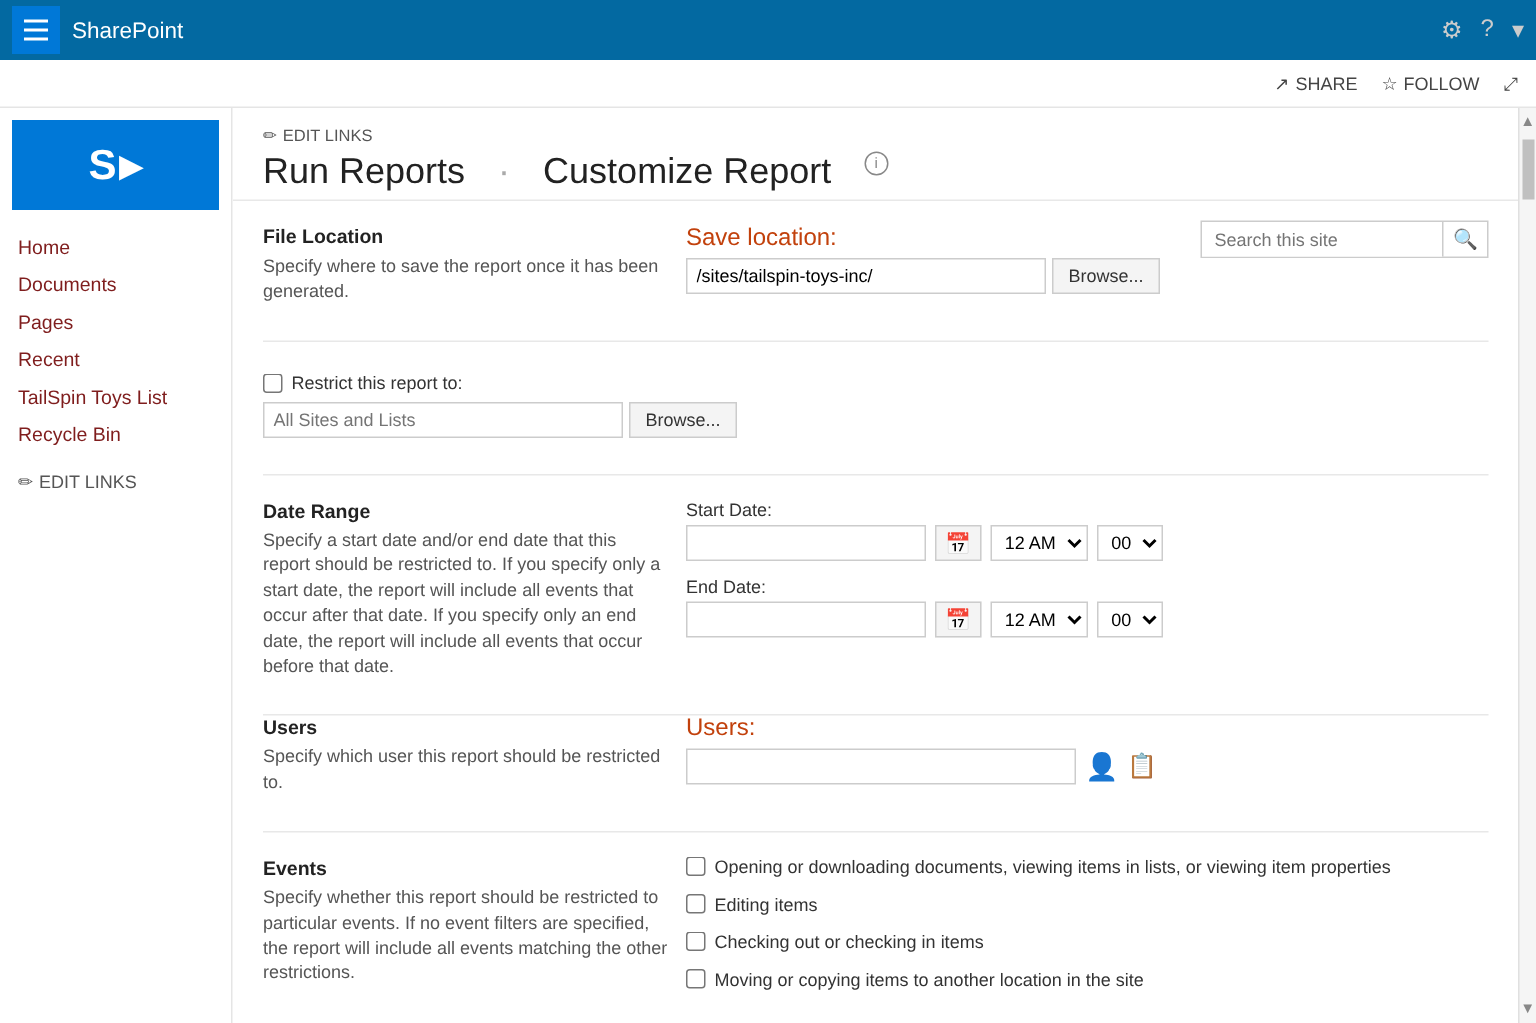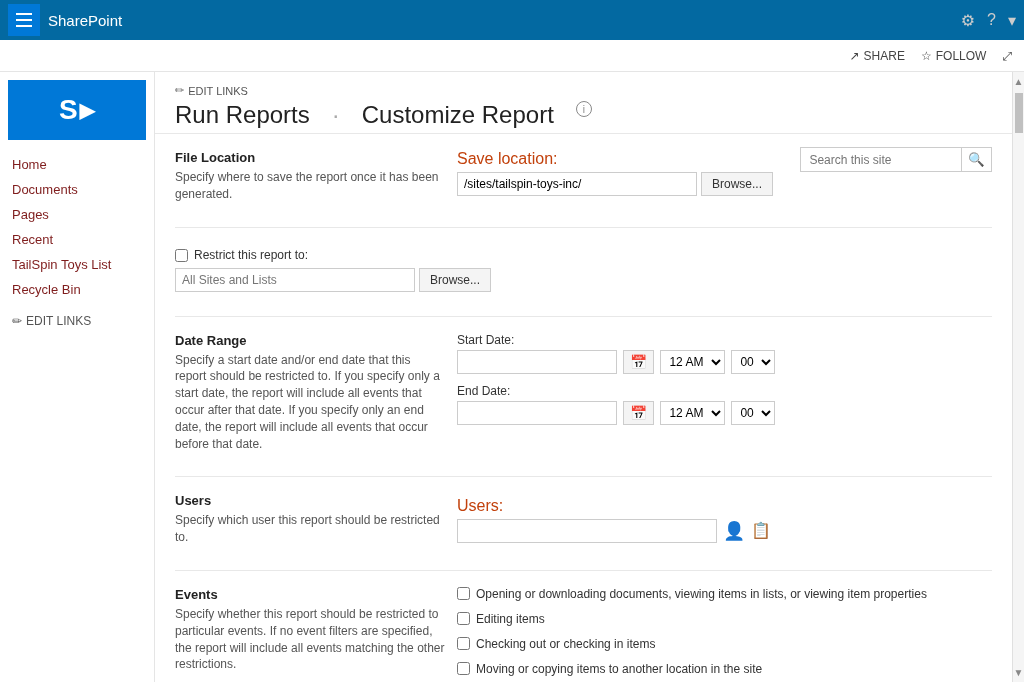--- a/index.html
+++ b/index.html
@@ -532,21 +532,21 @@
               <select class="time-select">
                 <option>00</option><option>15</option><option>30</option><option>45</option>
               </select>
             </div>
           </div>
         </div>
       </div>
 
       <hr class="divider-line">
 
-      <div class="form-section" style="margin-top:16px;align-items:center;">
+      <div class="form-section" style="">
         <div class="section-left">
           <div class="section-title">Users</div>
           <div class="section-desc">Specify which user this report should be restricted to.</div>
         </div>
         <div class="section-right">
           <label class="field-label">Users:</label>
           <div class="users-input-row">
             <input class="users-input" type="text" style="">
             <span class="people-icon">👤</span>
             <span class="address-book-icon">📋</span>

